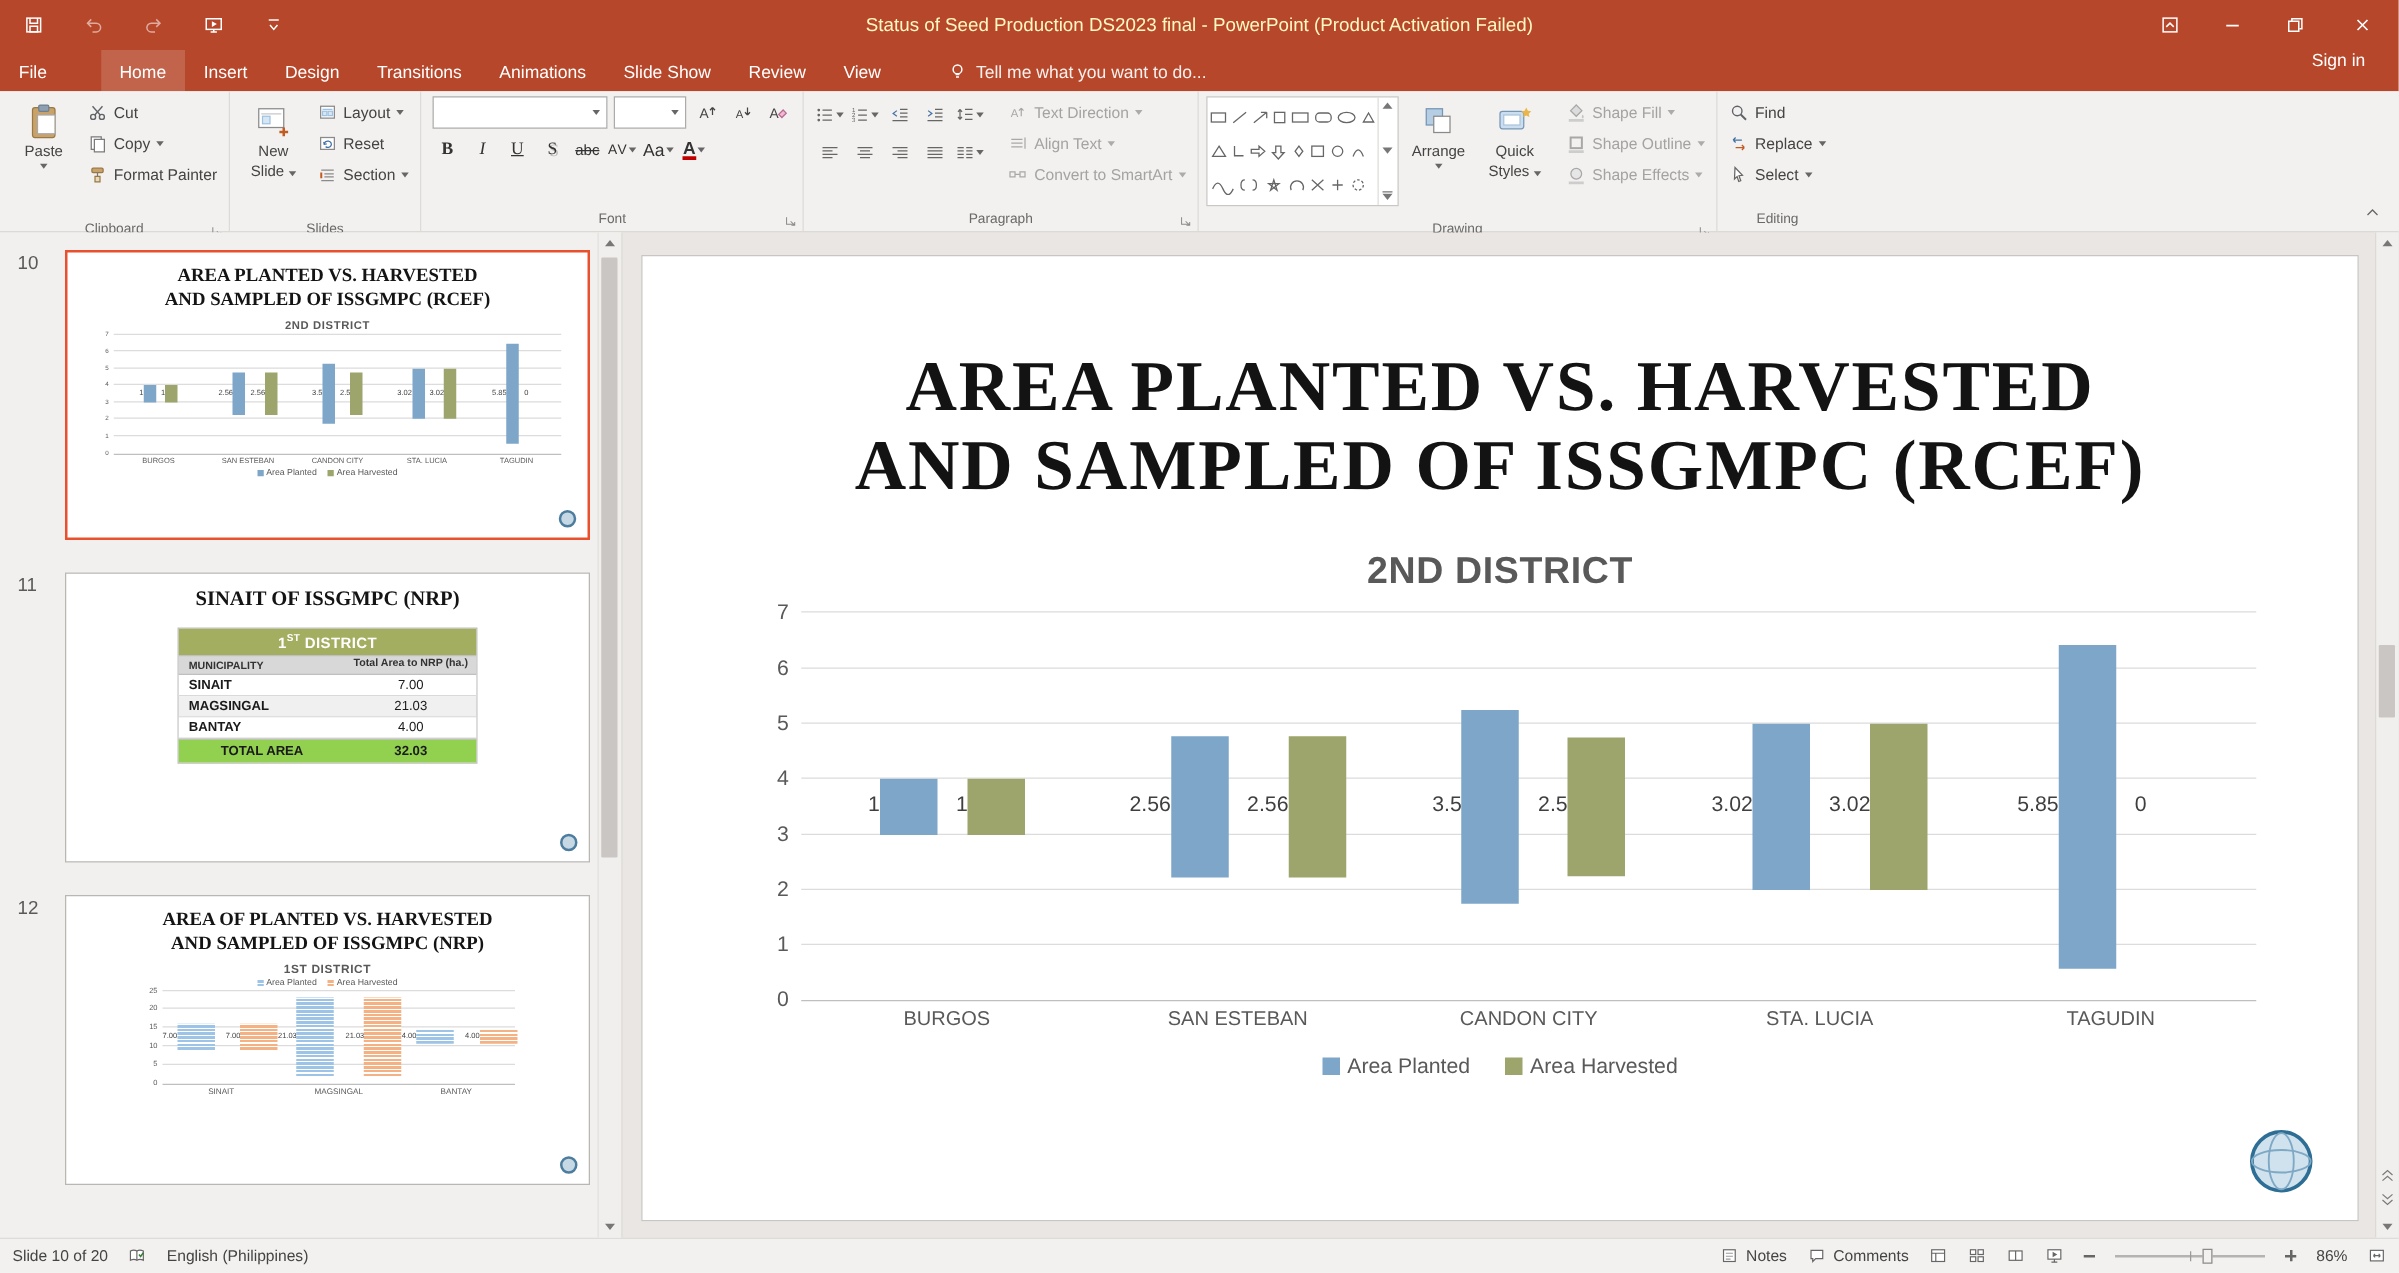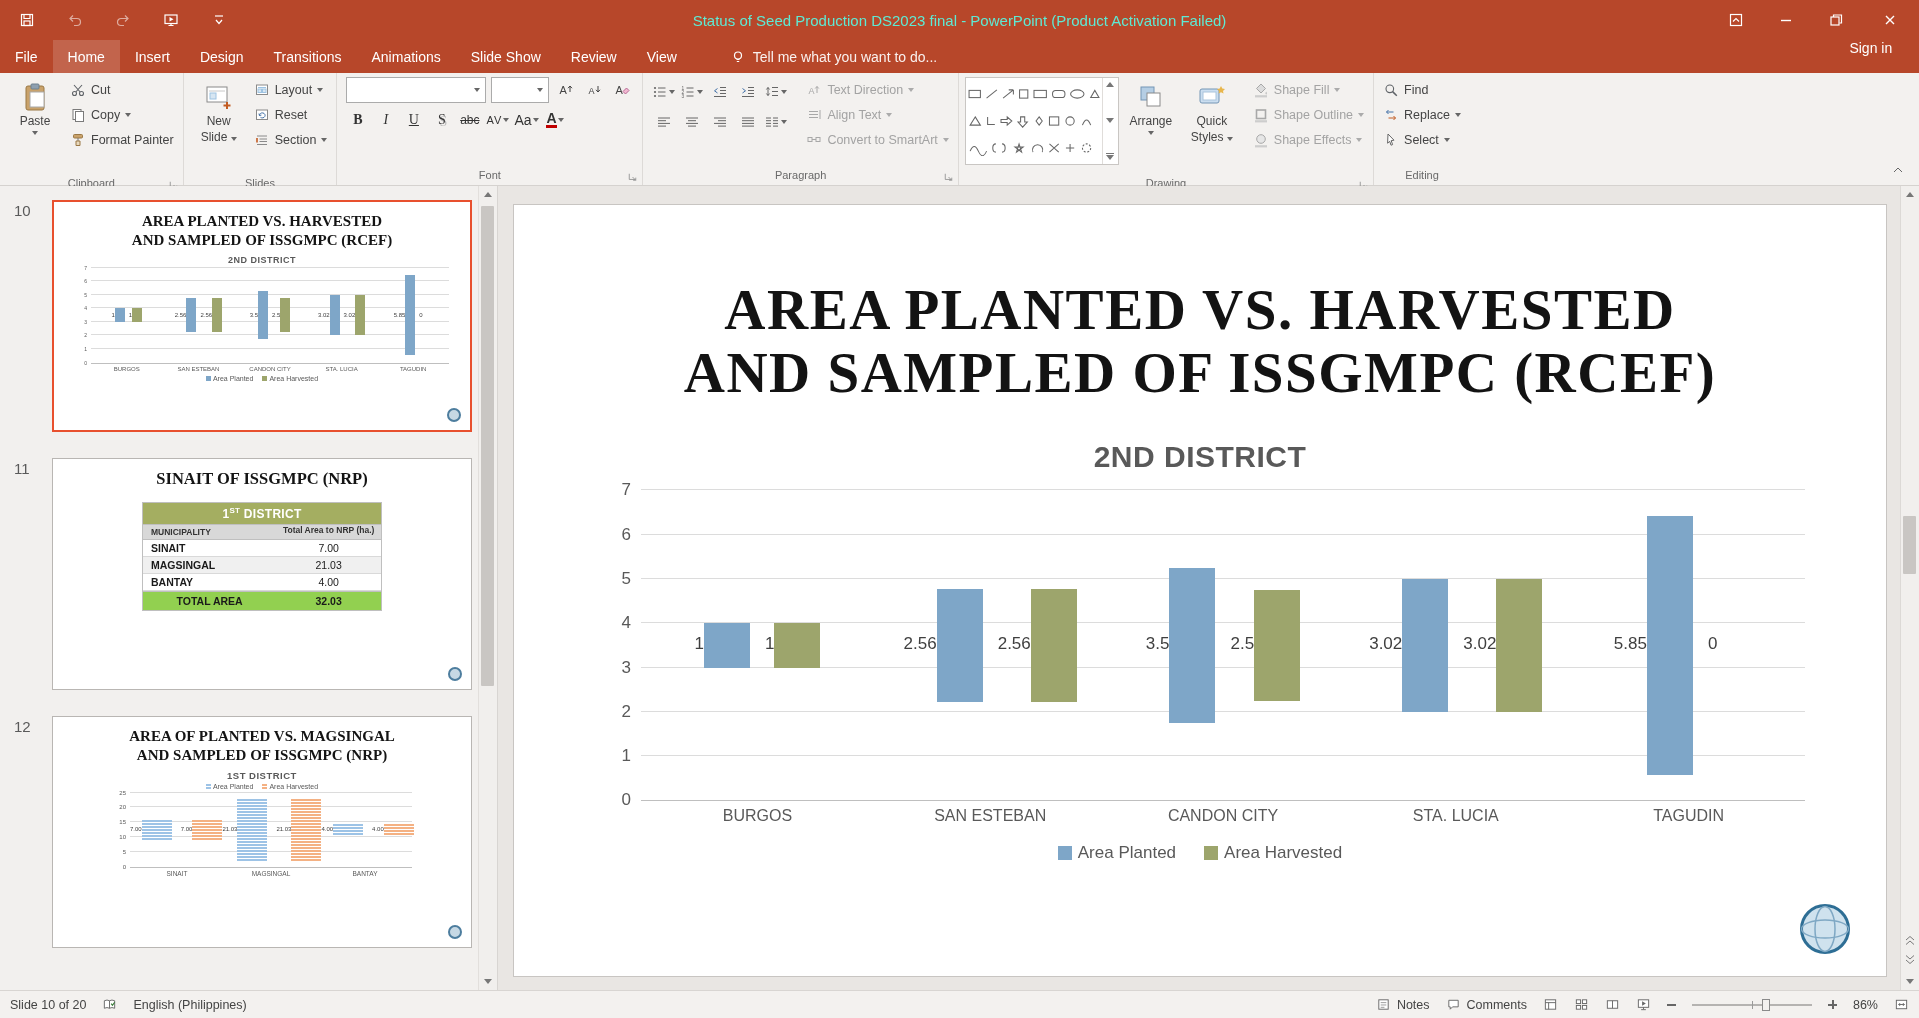--- a/index.html
+++ b/index.html
@@ -4,29 +4,29 @@
 <style>
   html,body{margin:0;padding:0;overflow:hidden;}
   body{width:1919px;height:1018px;font-family:"Liberation Sans",sans-serif;background:#E9E6E3;}
   .app{display:flex;flex-direction:column;width:1919px;height:1018px;}
 
   
   .titlebar{height:40px;background:#B7472A;display:flex;align-items:center;position:relative;color:#fff;flex:0 0 auto;}
   .qat{display:flex;align-items:center;padding-left:10px;gap:14px;z-index:2;}
   .qat-btn{width:34px;height:30px;display:flex;align-items:center;justify-content:center;cursor:default;}
   .qat-btn.dim{opacity:.55;}
-  .title-text{position:absolute;left:0;right:0;text-align:center;font-size:15px;color:#5eead4;}
+  .title-text{position:absolute;left:0;right:0;text-align:center;font-size:15px;color:#fef9c3;}
   .win-controls{margin-left:auto;display:flex;height:100%;z-index:2;}
   .win-btn{width:50px;height:100%;display:flex;align-items:center;justify-content:center;}
   .win-btn.close{width:58px;}
 
   
   .tabrow{height:33px;background:#B7472A;display:flex;align-items:stretch;color:#fff;font-size:14px;flex:0 0 auto;}
   .tab{padding:0 15px;display:flex;align-items:center;cursor:default;}
-  .tab.active{background:rgba(255,255,255,.16);}
+  .tab.active{background:rgba(255,255,255,.16);margin-left:28px;}
   .tellme{display:flex;align-items:center;gap:7px;padding:0 14px;margin-left:24px;color:rgba(255,255,255,.92);}
   .tab-right{margin-left:auto;display:flex;align-items:center;gap:26px;padding-right:18px;flex-direction:column;}
   .share-box{display:flex;align-items:center;gap:7px;}
 
   
   .ribbon{height:112px;background:#F3F1EF;border-bottom:1px solid #D5D2CF;display:flex;position:relative;flex:0 0 auto;}
   .rgroup{display:flex;flex-direction:column;border-right:1px solid #DDDAD7;}
   .rgroup-content{flex:1;display:flex;align-items:flex-start;gap:3px;padding:4px 6px 0 6px;}
   .rgroup-label{font-size:11px;color:#696969;text-align:center;padding:0 16px 4px;position:relative;white-space:nowrap;}
   .launcher{position:absolute;right:3px;bottom:3px;width:13px;height:13px;display:flex;}
@@ -887,21 +887,21 @@
               </div>
             </div>
             <span class="mini-globe"></span>
           </div>
         </div>
 
         <div class="thumb-row">
           <span class="thumb-num">12</span>
           <div class="thumb">
             <div class="t-title s15">
-              <div>AREA OF PLANTED VS. MAGSINGAL</div>
+              <div>AREA OF PLANTED VS. HARVESTED</div>
               <div>AND SAMPLED OF ISSGMPC (NRP)</div>
             </div>
             <div class="chart chart-mini12">
                 <div class="chart-title">1ST DISTRICT</div>
                 <div class="chart-legend">
                   <span class="legend-item">
                     <span class="legend-swatch" style="background-image: repeating-linear-gradient(to top, rgb(157, 195, 230) 0px, rgb(157, 195, 230) 2px, rgb(255, 255, 255) 2px, rgb(255, 255, 255) 3px);"></span>
                     <span class="legend-label">Area Planted</span>
                   </span>
                   <span class="legend-item">

